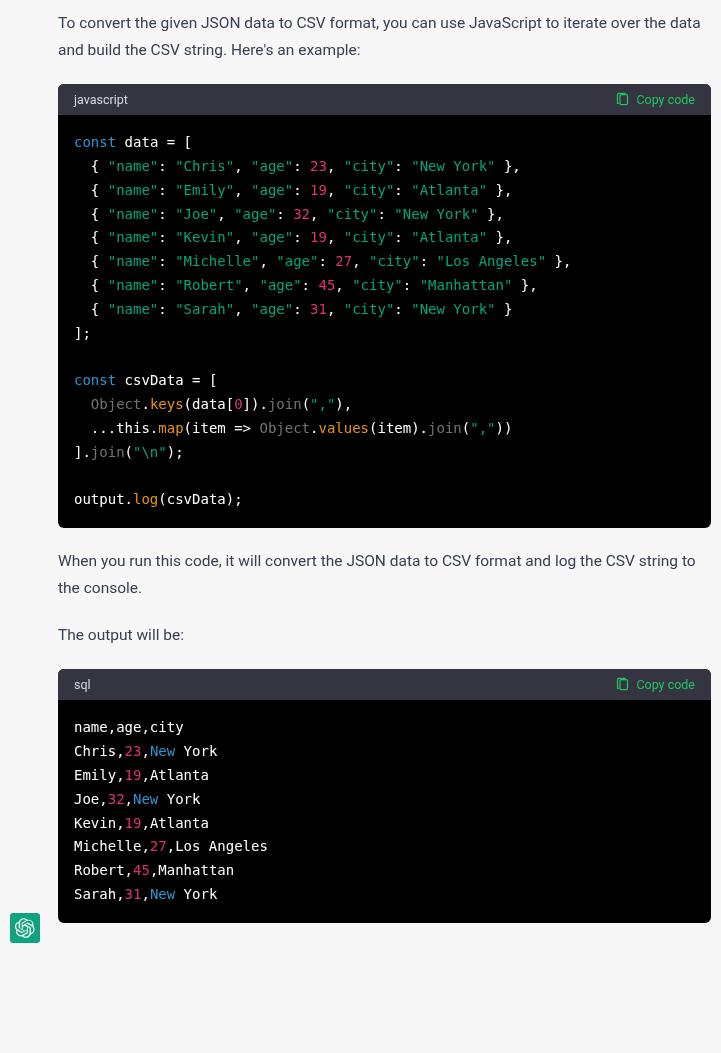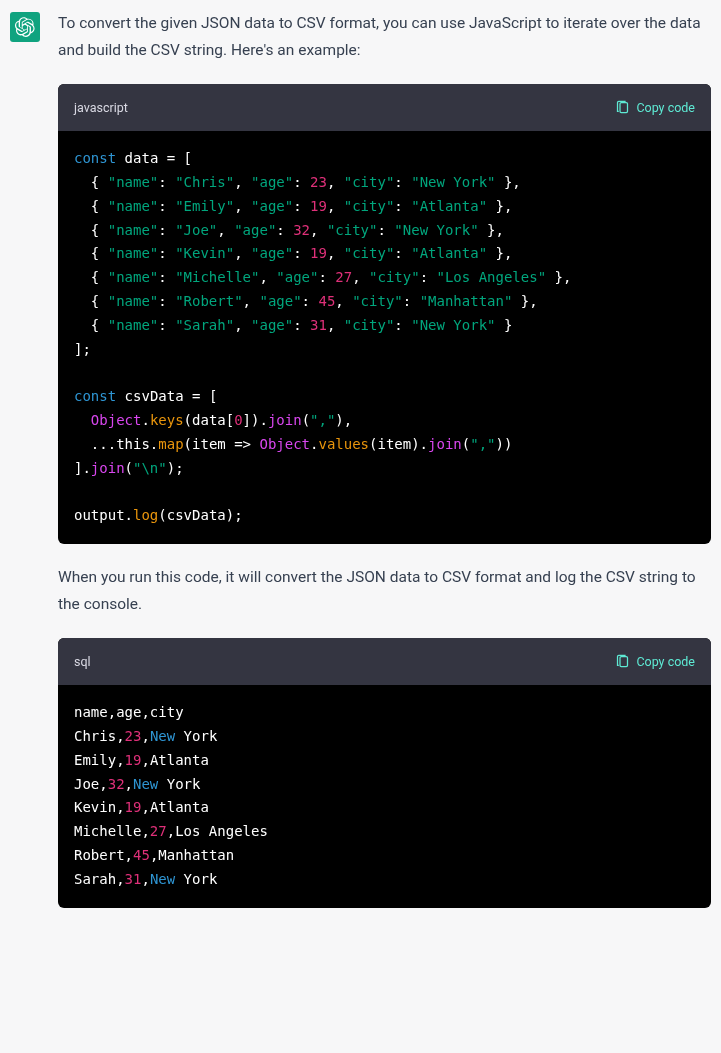--- a/index.html
+++ b/index.html
@@ -7,20 +7,21 @@
     font-family: -apple-system, BlinkMacSystemFont, "Segoe UI", Roboto, sans-serif;
     background: #f7f7f8;
     color: #374151;
     width: 721px;
     padding: 10px 0 30px 0;
   }
   .message {
     display: flex;
     gap: 18px;
     padding: 0 10px;
+    align-items: flex-end;
   }
   .avatar {
     width: 30px;
     height: 30px;
     background: #10a37f;
     border-radius: 3px;
     display: flex;
     align-items: center;
     justify-content: center;
     flex-shrink: 0;
@@ -41,49 +42,49 @@
     background: #000000;
     border-radius: 6px;
     overflow: hidden;
     margin-bottom: 20px;
   }
   .code-header {
     background: #343541;
     display: flex;
     justify-content: space-between;
     align-items: center;
-    padding: 16px 16px;
+    padding: 8px 16px;
     font-size: 12.5px;
     color: #d9d9e3;
   }
   .copy-btn {
     display: flex;
     align-items: center;
     gap: 6px;
     background: none;
     border: none;
-    color: #5eead4;
+    color: #22c55e;
     cursor: pointer;
     font-size: 12.5px;
     font-family: inherit;
   }
   .copy-btn svg { width: 15px; height: 15px; }
   .code-body {
     padding: 16px;
     font-family: "Consolas", "Monaco", monospace;
     font-size: 14px;
     line-height: 1.7;
     color: #ffffff;
     white-space: pre;
     overflow-x: auto;
   }
   .tok-kw   { color: #2e95d3; }   
   .tok-str  { color: #00a67d; }   
   .tok-num  { color: #df3079; }   
-  .tok-func { color: #d946ef; }   
+  .tok-func { color: #737373; }   
   .tok-prop { color: #e9950c; }   
   .tok-plain{ color: #ffffff; }
 </style>
 </head>
 <body>
 
 <div class="message">
   <div class="avatar">
     <svg viewBox="0 0 41 41" fill="none">
       <path d="M37.5 16.8c.9-2.7.6-5.7-.9-8.1-2.2-3.9-6.7-5.9-11-4.9C23.7 1.6 20.9.3 17.9.3c-4.5 0-8.5 2.9-9.9 7.2-2.8.6-5.2 2.3-6.6 4.8C-.9 16.2-.4 21.1 2.6 24.5c-.9 2.7-.6 5.7.9 8.1 2.2 3.9 6.7 5.9 11 4.9 1.9 2.2 4.7 3.4 7.7 3.4 4.5 0 8.5-2.9 9.9-7.2 2.8-.6 5.2-2.3 6.6-4.8 2.3-3.9 1.8-8.8-1.2-12.1zM22.2 38.2c-1.8 0-3.6-.6-5-1.8l.2-.1 8.3-4.8c.4-.2.7-.7.7-1.2V18.6l3.5 2v9.7c0 4.4-3.4 7.9-7.7 7.9zM5.5 31.1c-.9-1.6-1.3-3.4-.9-5.2l.2.1 8.3 4.8c.4.2.9.2 1.4 0l10.1-5.8v4.1L16.2 34c-3.7 2.2-8.5.9-10.7-2.9zM3.4 13c.9-1.6 2.4-2.8 4.1-3.4v9.9c0 .5.3.9.7 1.2l10.1 5.8-3.5 2-8.4-4.8C2.7 21.5 1.4 16.7 3.4 13zm28.8 6.7L22 13.9l3.5-2 8.4 4.8c3.7 2.2 5 6.9 2.9 10.7-.9 1.6-2.4 2.8-4.1 3.4v-9.9c0-.5-.3-.9-.5-1.2zm3.5-5.3l-.2-.1-8.3-4.8c-.4-.2-.9-.2-1.4 0l-10.1 5.8v-4.1L24.1 6.3c3.7-2.2 8.5-.9 10.7 2.9.9 1.6 1.3 3.4.9 5.2zM13.8 22.4l-3.5-2v-9.7c0-4.4 3.5-7.9 7.8-7.9 1.8 0 3.6.6 5 1.8l-.2.1-8.3 4.8c-.4.2-.7.7-.7 1.2l-.1 11.7zm1.9-4.1l4.5-2.6 4.5 2.6v5.2l-4.5 2.6-4.5-2.6v-5.2z" fill="#fff"></path>
@@ -117,20 +118,21 @@
 
 <span class="tok-kw">const</span> <span class="tok-plain">csvData = [</span>
   <span class="tok-func">Object</span><span class="tok-plain">.</span><span class="tok-prop">keys</span><span class="tok-plain">(data[</span><span class="tok-num">0</span><span class="tok-plain">]).</span><span class="tok-func">join</span><span class="tok-plain">(</span><span class="tok-str">","</span><span class="tok-plain">),</span>
   <span class="tok-plain">...this.</span><span class="tok-prop">map</span><span class="tok-plain">(item =&gt; </span><span class="tok-func">Object</span><span class="tok-plain">.</span><span class="tok-prop">values</span><span class="tok-plain">(item).</span><span class="tok-func">join</span><span class="tok-plain">(</span><span class="tok-str">","</span><span class="tok-plain">))</span>
 <span class="tok-plain">].</span><span class="tok-func">join</span><span class="tok-plain">(</span><span class="tok-str">"\n"</span><span class="tok-plain">);</span>
 
 <span class="tok-plain">output.</span><span class="tok-prop">log</span><span class="tok-plain">(csvData);</span></div>
     </div>
 
     <p class="para">When you run this code, it will convert the JSON data to CSV format and log the CSV string to the console.</p>
+    <p class="para">The output will be:</p>
 
     <div class="code-block">
       <div class="code-header">
         <span>sql</span>
         <button class="copy-btn">
           <svg viewBox="0 0 24 24" fill="none" stroke="currentColor" stroke-width="2">
             <rect x="8" y="4" width="12" height="16" rx="2"></rect>
             <path d="M16 4V2H6a2 2 0 0 0-2 2v14h2"></path>
           </svg>
           <span>Copy code</span>

